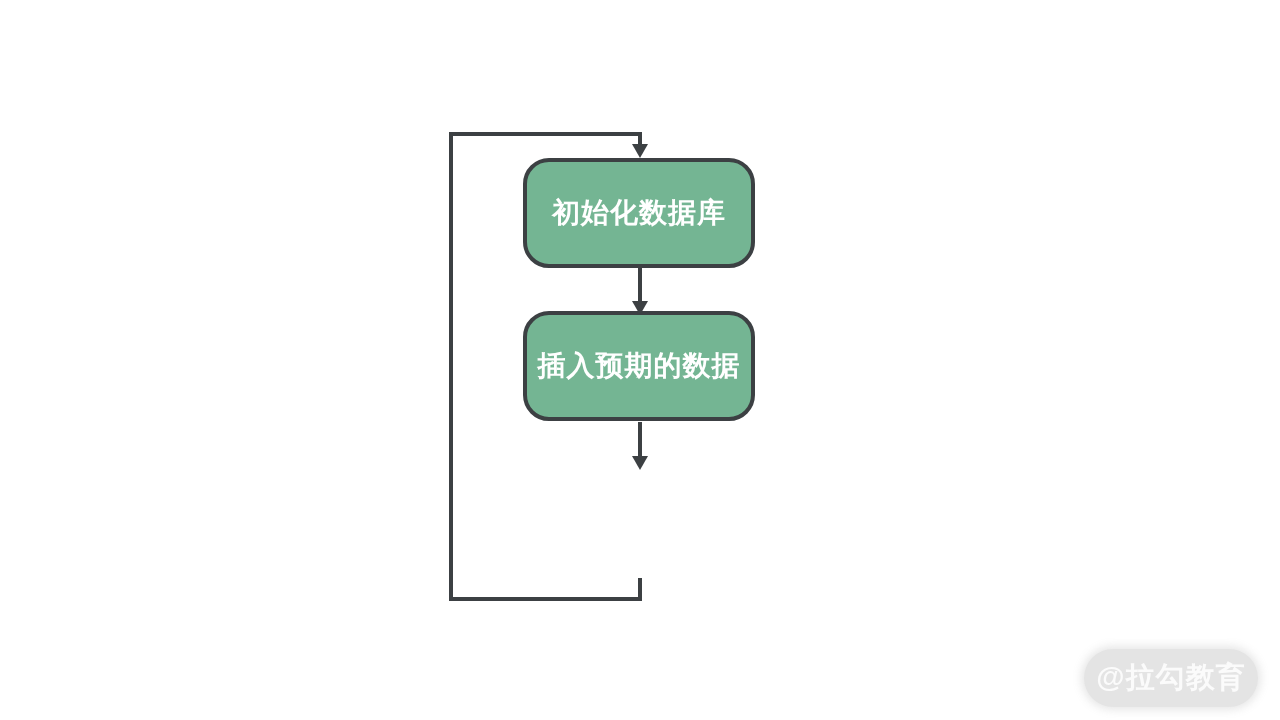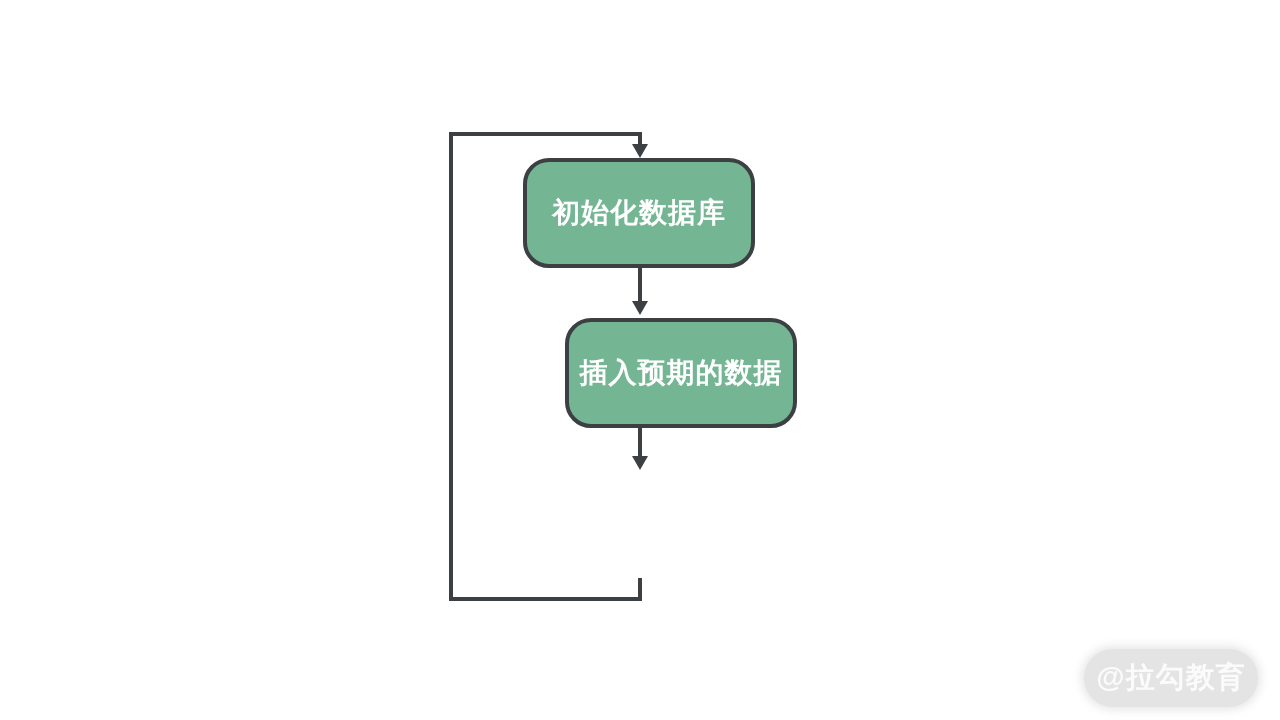--- a/index.html
+++ b/index.html
@@ -31,21 +31,21 @@
     box-sizing: border-box;
     background: #74b593;
     border: 4px solid #3c4043;
     border-radius: 26px;
     display: flex;
     align-items: center;
     justify-content: center;
     font-family: Liberation Mono, monospace;
   }
   .node-init    { top: 158px; }
-  .node-insert  { top: 318px; margin-left: 42px; }
+  .node-insert  { top: 311px; }
   .node-execute { top: 469px; }
   .flow-node .node-label {
     color: #ffffff;
     font-size: 28px;
     font-weight: bold;
     letter-spacing: 1px;
     white-space: nowrap;
   }
   .watermark {
     position: absolute;

